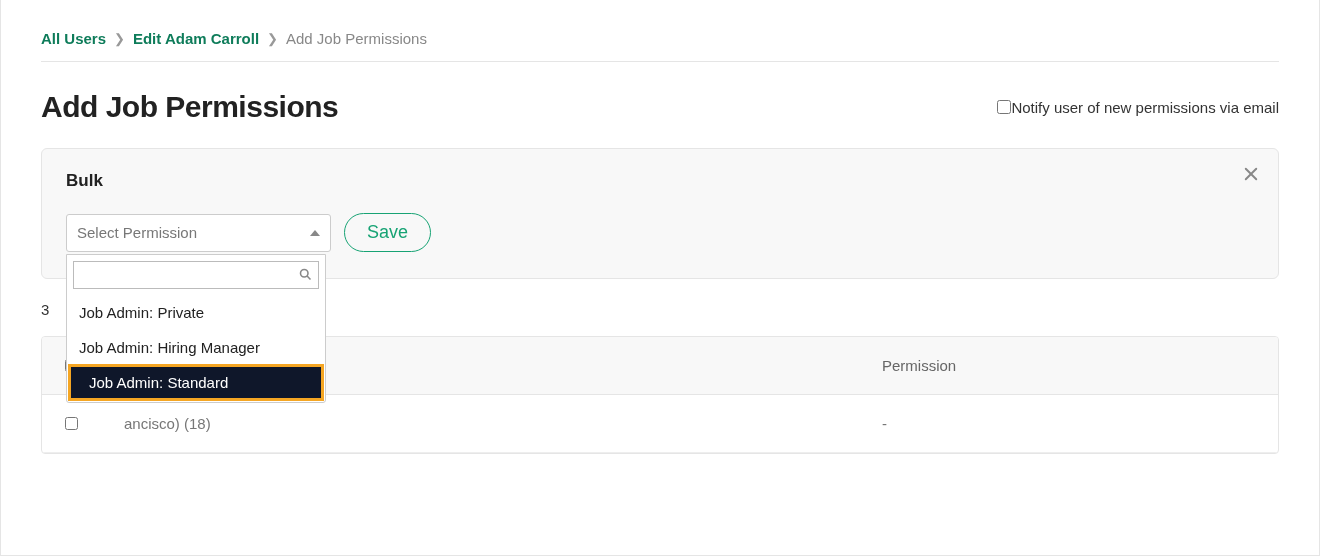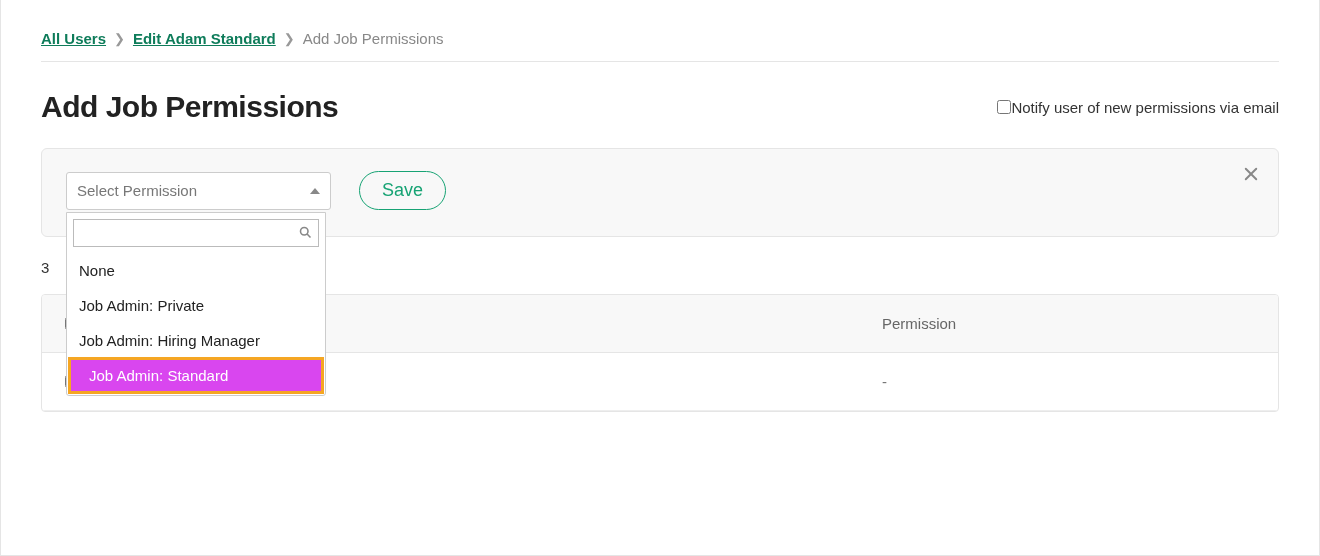--- a/index.html
+++ b/index.html
@@ -26,21 +26,20 @@
       display: flex;
       align-items: center;
       gap: 8px;
       font-size: 15px;
       margin-bottom: 6px;
       padding-bottom: 14px;
       border-bottom: 1px solid #e5e5e5;
     }
     .breadcrumb-link {
       color: #0e7c5a;
-      text-decoration: underline;
       font-weight: 600;
       cursor: pointer;
     }
     .breadcrumb-sep {
       color: #999;
       font-size: 13px;
     }
     .breadcrumb-current {
       color: #888;
     }
@@ -94,21 +93,21 @@
       height: 18px;
     }
     .mark-label {
       font-size: 14px;
       color: #888;
       margin-bottom: 10px;
     }
     .bulk-controls {
       display: flex;
       align-items: center;
-      gap: 28px;
+      gap: 13px;
     }
     .select-wrap {
       position: relative;
       width: 265px;
     }
     .select-display {
       background: #fff;
       border: 1px solid #ccc;
       border-radius: 3px;
       height: 38px;
@@ -161,21 +160,21 @@
       width: 15px;
       height: 15px;
     }
     .dropdown-option {
       padding: 9px 12px;
       font-size: 15px;
       color: #222;
       cursor: pointer;
     }
     .dropdown-option.highlighted {
-      background: #d946ef;
+      background: #0f172a;
       color: #fff;
       outline: 3px solid #f5a623;
       outline-offset: -2px;
       margin: 0 2px 2px 2px;
       padding-left: 20px;
     }
     .save-btn {
       border: 1.5px solid #17a374;
       color: #17a374;
       background: transparent;
@@ -239,57 +238,57 @@
       color: #777;
     }
   </style>
 </head>
 <body>
 
 <div class="container">
   <div class="breadcrumb">
     <a class="breadcrumb-link">All Users</a>
     <span class="breadcrumb-sep">❯</span>
-    <a class="breadcrumb-link">Edit Adam Standard</a>
+    <a class="breadcrumb-link">Edit Adam Carroll</a>
     <span class="breadcrumb-sep">❯</span>
     <span class="breadcrumb-current">Add Job Permissions</span>
   </div>
 
   <div class="page-header">
     <h1 class="page-title">Add Job Permissions</h1>
     <label class="notify-wrap">
       <input type="checkbox" style="">
       <span>Notify user of new permissions via email</span>
     </label>
   </div>
 
   <div class="bulk-panel">
     <div class="bulk-close">
       <svg viewBox="0 0 24 24" fill="none" stroke="currentColor" stroke-width="2.5" stroke-linecap="round">
           <line x1="5" y1="5" x2="19" y2="19"></line>
           <line x1="19" y1="5" x2="5" y2="19"></line>
         </svg>
     </div>
+    <div class="bulk-title">Bulk</div>
     <div class="bulk-controls">
       <div class="select-wrap">
         <div class="select-display">
           <span class="select-placeholder">Select Permission</span>
           <span class="select-arrow"></span>
         </div>
         <div class="dropdown">
           <div class="dropdown-search">
             <input type="text" value="" style="">
             <span class="dropdown-search-icon">
               <svg viewBox="0 0 24 24" fill="none" stroke="currentColor" stroke-width="2.5">
                   <circle cx="10" cy="10" r="6"></circle>
                   <line x1="20" y1="20" x2="14.5" y2="14.5"></line>
                 </svg>
             </span>
           </div>
-          <div class="dropdown-option">None</div>
           <div class="dropdown-option">Job Admin: Private</div>
           <div class="dropdown-option">Job Admin: Hiring Manager</div>
           <div class="dropdown-option highlighted">Job Admin: Standard</div>
         </div>
       </div>
       <button class="save-btn">Save</button>
     </div>
   </div>
 
   <div class="results-bar">

